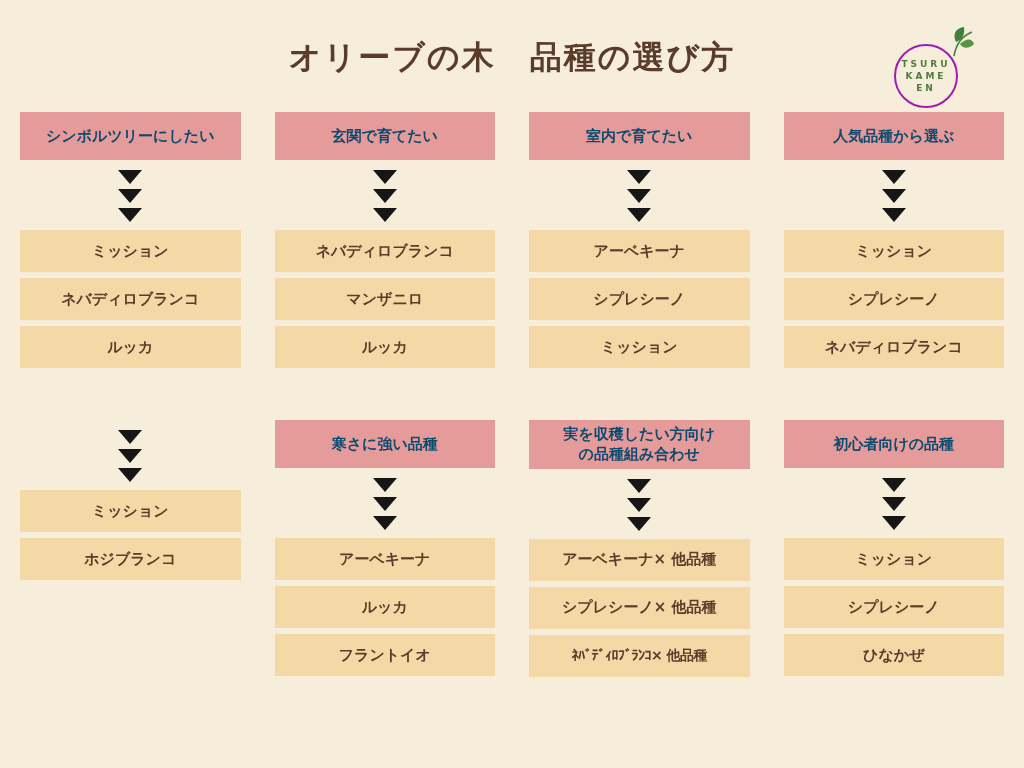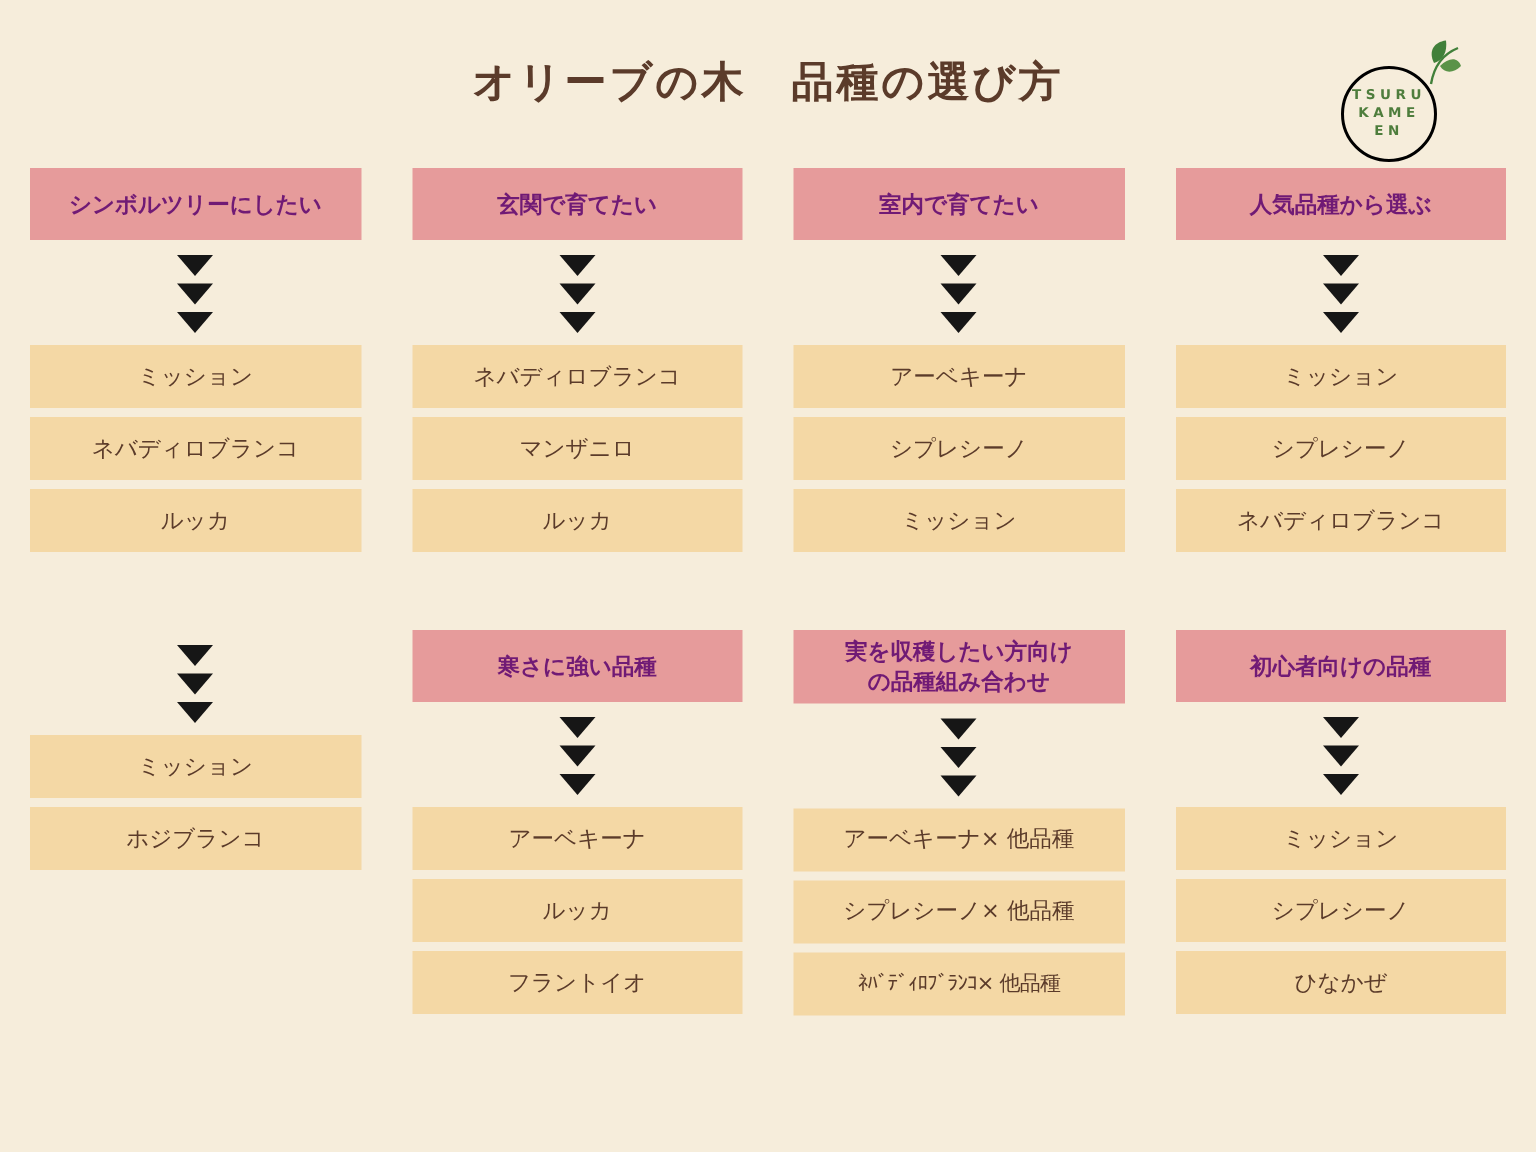--- a/index.html
+++ b/index.html
@@ -9,31 +9,31 @@
     font-family:"DejaVu Sans", sans-serif;
     color:#5b3b2a;
   }
   .page { position:relative; width:1024px; height:768px; overflow:hidden; }
 
   
   .top { position:relative; height:104px; }
   .top h1 {
     text-align:center;
     padding-top:36px;
-    font-size:28px;
+    font-size:32px;
     font-weight:bold;
     letter-spacing:2px;
     color:#5b3b2a;
   }
 
   
   .logo { position:absolute; top:44px; right:60px; width:70px; height:70px; }
   .logo-circle {
     width:64px; height:64px;
-    border:2px solid #000000;
+    border:2px solid #a21caf;
     border-radius:50%;
     display:flex; flex-direction:column; align-items:center; justify-content:center;
   }
   .logo-circle span {
     color:#4e7d3c;
     font-size:9px;
     letter-spacing:3px;
     line-height:1.35;
     font-weight:bold;
   }
@@ -49,21 +49,21 @@
   }
   .col { display:flex; flex-direction:column; }
 
   .cat-header {
     background:#e69b9b;
     min-height:48px;
     display:flex; align-items:center; justify-content:center;
     text-align:center;
     font-weight:bold;
     font-size:15px;
-    color:#701a75;
+    color:#0c4a6e;
     white-space:pre-line;
     padding:4px 6px;
     line-height:1.35;
   }
 
   .arrows {
     display:flex; flex-direction:column; align-items:center;
     gap:5px;
     padding:10px 0 8px 0;
   }
@@ -73,21 +73,21 @@
     border-left:12px solid transparent;
     border-right:12px solid transparent;
     border-top:14px solid #161616;
   }
 
   .items { display:flex; flex-direction:column; gap:6px; }
   .item {
     background:#f4d8a5;
     height:42px;
     display:flex; align-items:center; justify-content:center;
-    font-weight:normal;
+    font-weight:bold;
     font-size:15px;
     text-align:left;
     color:#5b3b2a;
     padding:0 8px;
   }
   .item.condensed { font-size:14px; letter-spacing:-0.5px; }
 </style>
 </head>
 <body>
 

